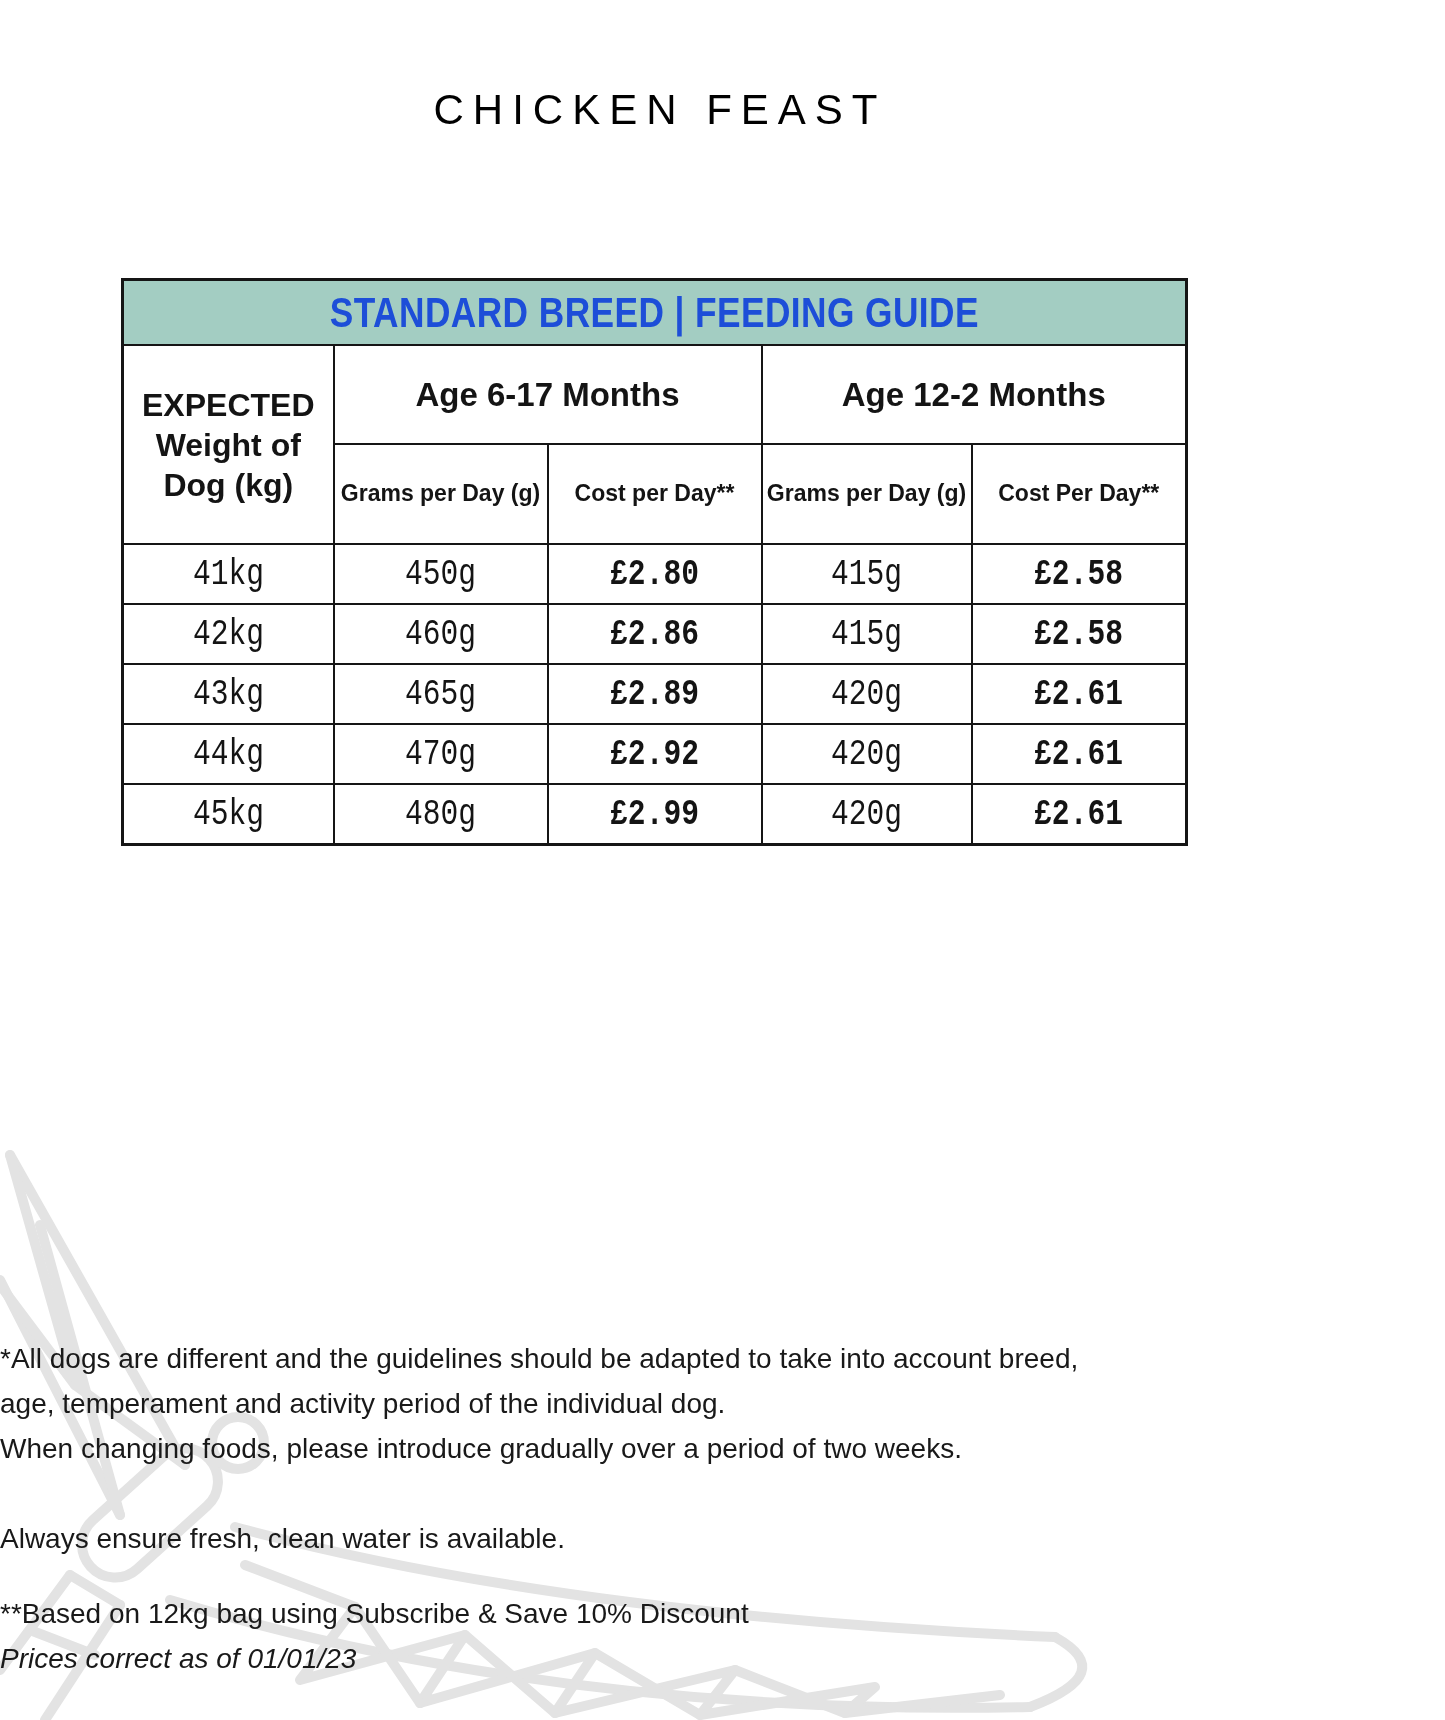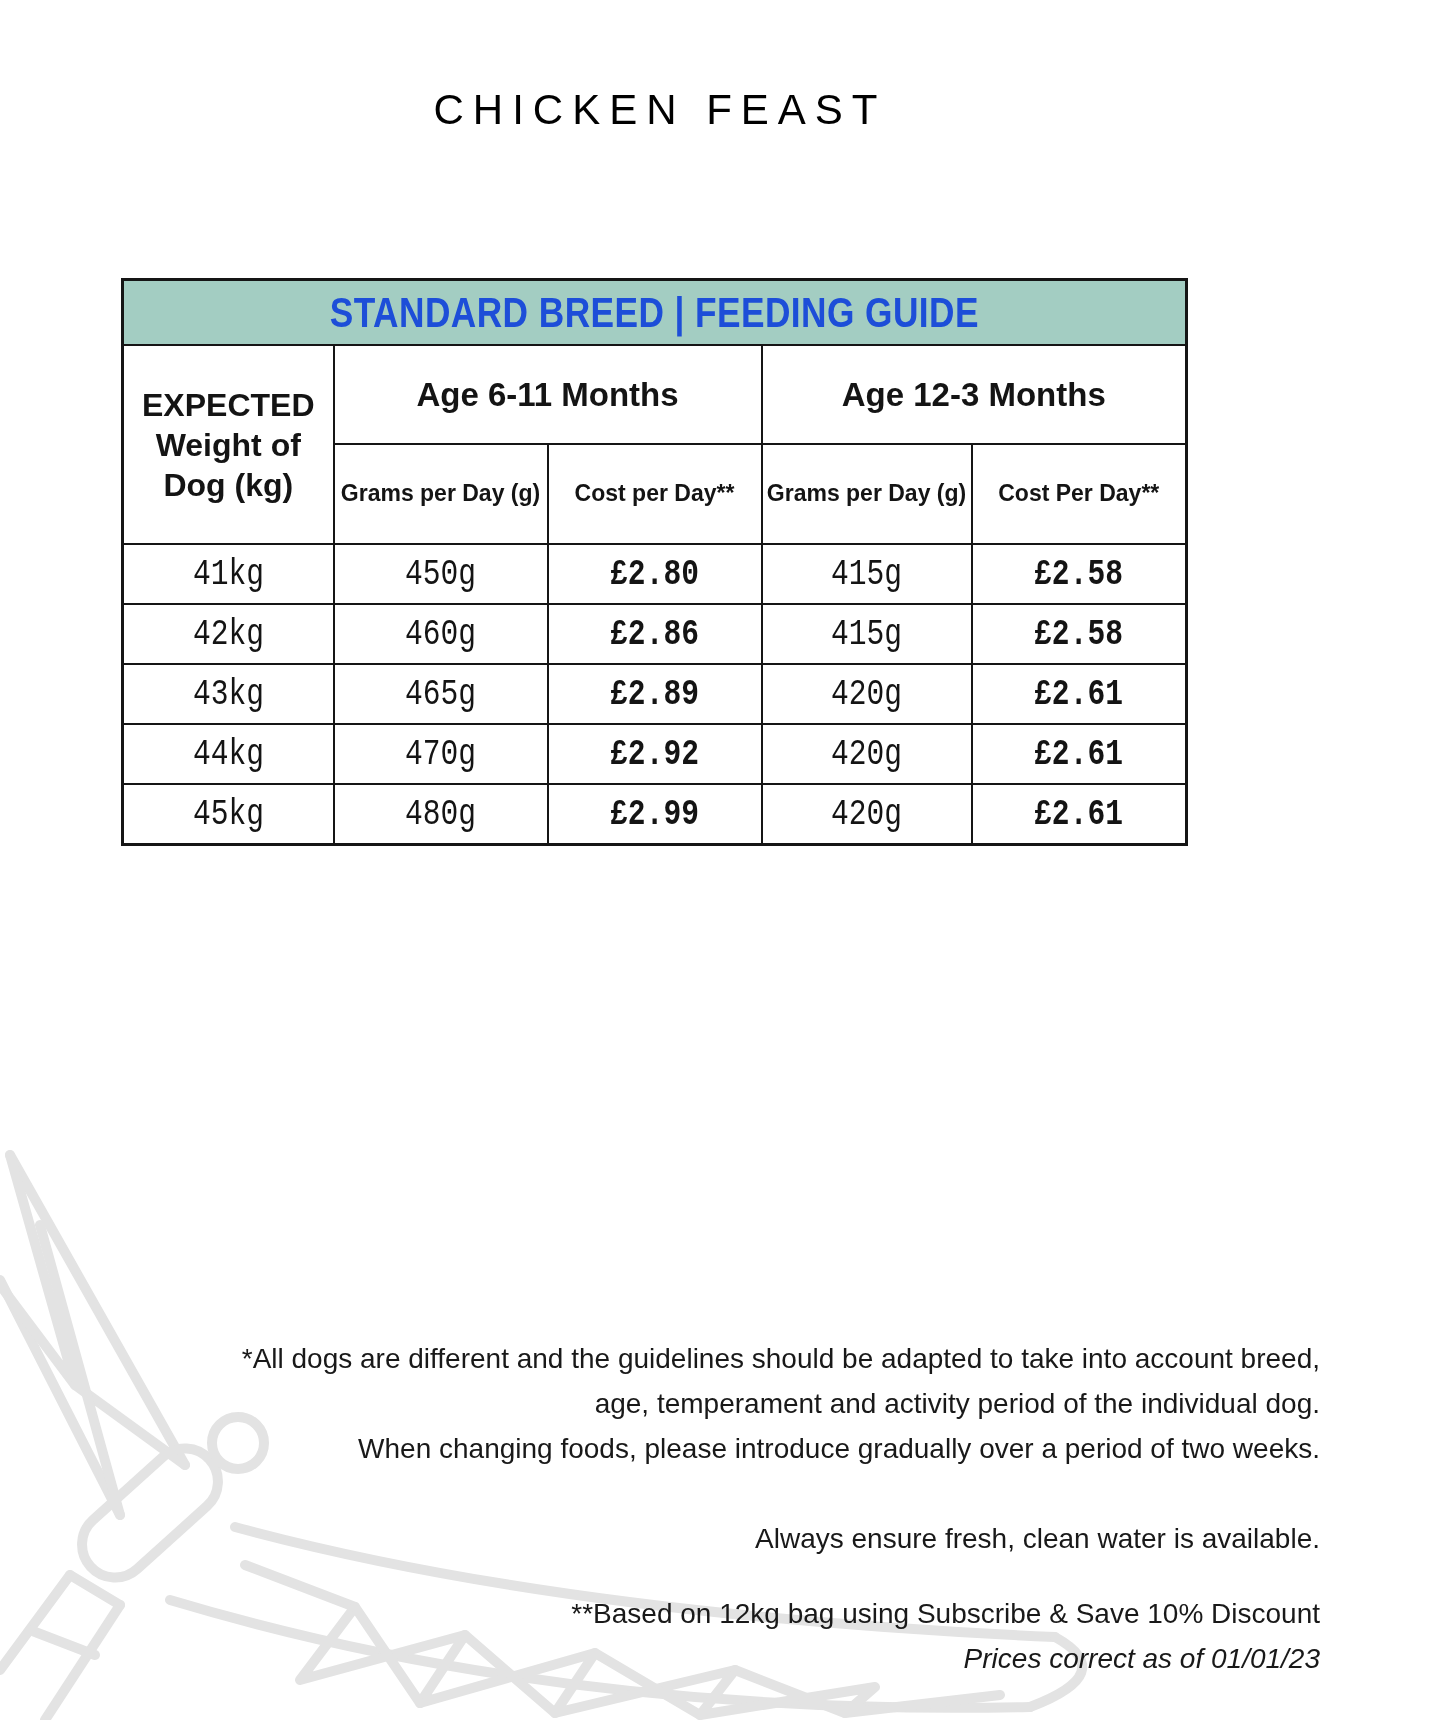--- a/index.html
+++ b/index.html
@@ -62,21 +62,21 @@
   .data-row td { height:58px; font-size:37px;font-family:Liberation Mono, monospace; }
   .cond {
     display:inline-block;
     transform:scaleX(0.8);
     white-space:nowrap;
   }
   td.cost-cell { font-weight:700;border-radius:9px; }
 
   .footnotes {
     position:absolute; top:1336px; left:0; width:1320px;
-    text-align:right;
+    text-align:left;
     font-size:28px;
     line-height:45px;
     color:#191919;
   }
   .footnote-line { margin:0; }
   .water-note { margin-top:45px; }
   .pricing-basis-note { margin-top:30px; }
   .price-date-note { font-style:italic; }
 </style>
 </head>
@@ -122,22 +122,22 @@
           <col style="width:215px">
       </colgroup>
       <thead>
         <tr>
           <th class="banner-cell" colspan="5">
             <span class="banner-text">STANDARD BREED | FEEDING GUIDE</span>
           </th>
         </tr>
         <tr>
           <th class="weight-header-cell" rowspan="2">EXPECTED Weight of Dog (kg)</th>
-          <th class="age-header-cell" colspan="2">Age 6-11 Months</th>
-          <th class="age-header-cell" colspan="2">Age 12-3 Months</th>
+          <th class="age-header-cell" colspan="2">Age 6-17 Months</th>
+          <th class="age-header-cell" colspan="2">Age 12-2 Months</th>
         </tr>
         <tr>
           <th class="sub-header-cell">Grams per Day (g)</th>
           <th class="sub-header-cell">Cost per Day**</th>
           <th class="sub-header-cell">Grams per Day (g)</th>
           <th class="sub-header-cell">Cost Per Day**</th>
         </tr>
       </thead>
       <tbody>
         <tr class="data-row">

